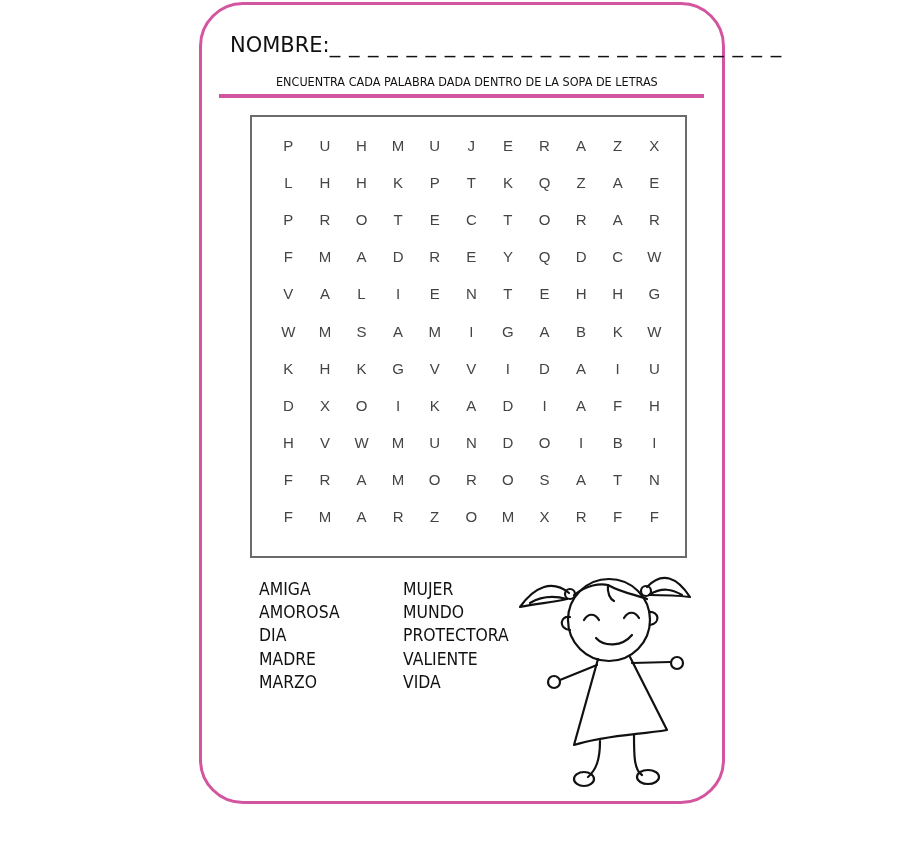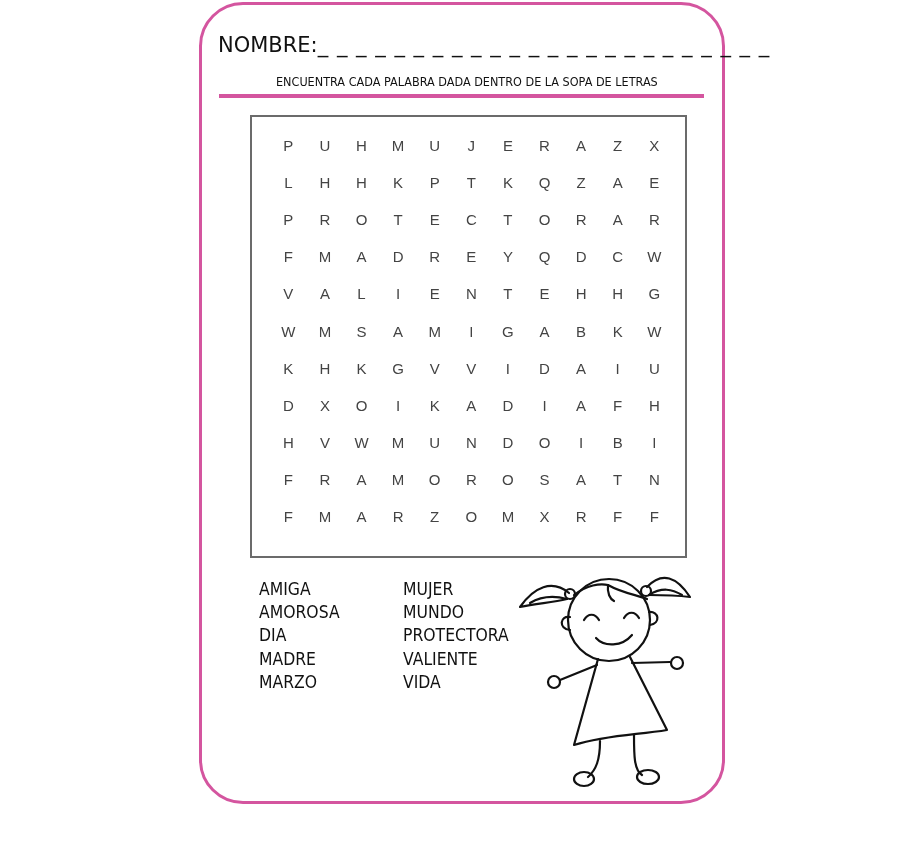--- a/index.html
+++ b/index.html
@@ -2,21 +2,21 @@
 <html><head>
   <meta charset="utf-8">
   <style>
     html, body { margin: 0; padding: 0; background: #ffffff; }
     body { width: 900px; height: 842px; position: relative; overflow: hidden; font-family: "Liberation Sans", sans-serif; }
     .card {
       position: absolute; left: 199px; top: 2px; width: 526px; height: 802px;
       border: 3px solid #d4559f; border-radius: 44px; background: #fff; box-sizing: border-box;
     }
     .nombre {
-      position: absolute; left: 218px; top: 33px; font-size: 21px; color: #111;
+      position: absolute; left: 230px; top: 33px; font-size: 21px; color: #111;
       font-family: "DejaVu Sans", sans-serif; letter-spacing: 0px; white-space: nowrap;
     }
     .nombre .dashes { letter-spacing: 1px; }
     .instructions {
       position: absolute; left: 276px; top: 74px; font-size: 12.5px; color: #111;
       font-family: "DejaVu Sans", sans-serif; white-space: nowrap; transform: scaleX(0.9); transform-origin: left top;
     }
     .pink-rule { position: absolute; left: 219px; top: 94px; width: 485px; height: 4px; background: #d4559f; }
     .grid-box {
       position: absolute; left: 250px; top: 115px; width: 437px; height: 443px;

